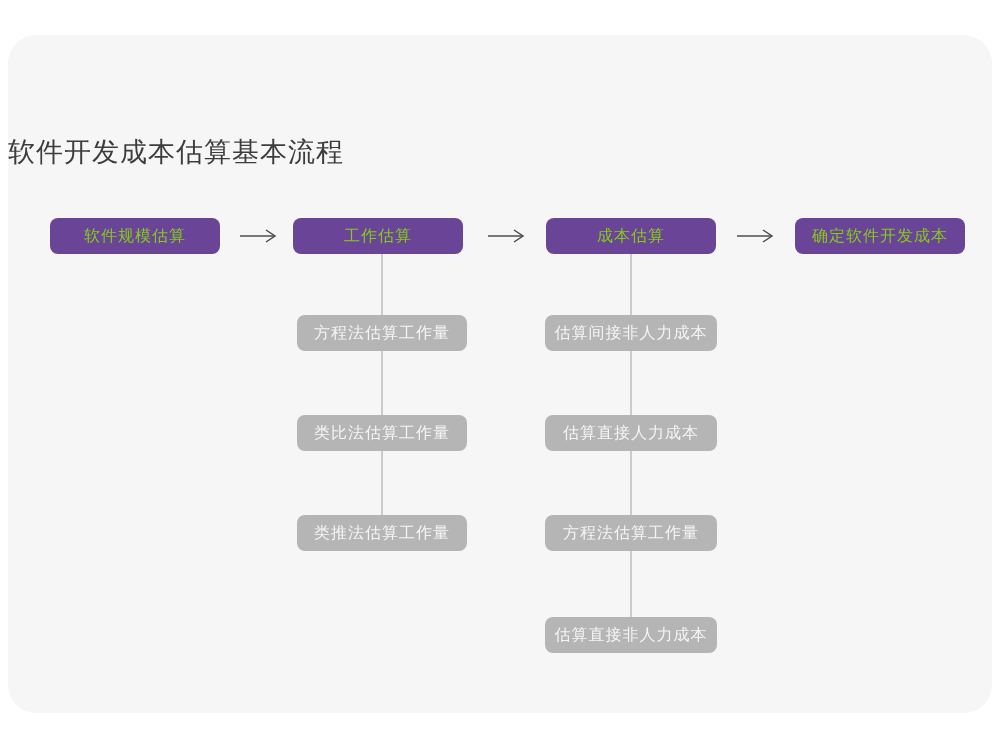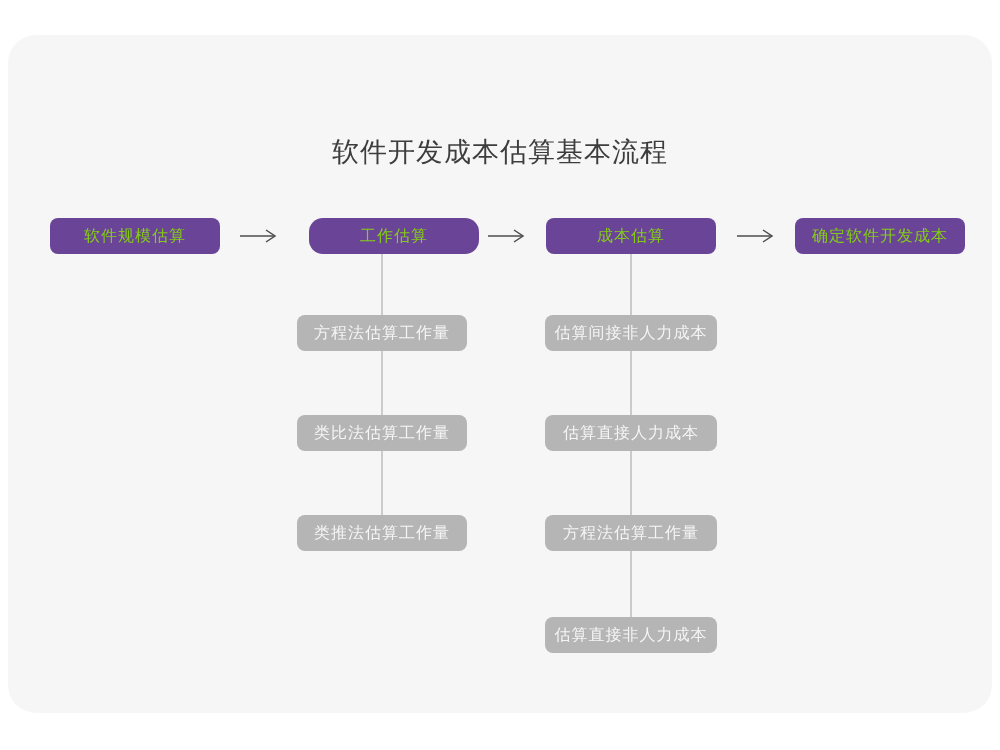--- a/index.html
+++ b/index.html
@@ -19,21 +19,21 @@
     height: 678px;
     background: #f6f6f6;
     border-radius: 28px;
   }
   .title {
     position: absolute;
     left: 0;
     top: 99px;
     width: 100%;
     margin: 0;
-    text-align: center;
+    text-align: left;
     font-size: 27px;
     font-weight: 400;
     color: #3d3d3d;
     letter-spacing: 1px;
   }
   .node {
     position: absolute;
     height: 36px;
     line-height: 36px;
     text-align: center;
@@ -75,21 +75,21 @@
   <div class="vline" style="left:373px; top:219px; height:261px;"></div>
   <div class="vline" style="left:622px; top:219px; height:363px;"></div>
 
   <div class="node node-primary" style="left:42px;">软件规模估算</div>
 
   <svg class="arrow-svg" style="left:230px;" viewBox="0 0 40 20">
     <line x1="2" y1="10" x2="36" y2="10" stroke="#4c4c4c" stroke-width="1.5"></line>
     <path d="M28 4 L37 10 L28 16" fill="none" stroke="#4c4c4c" stroke-width="1.5"></path>
   </svg>
 
-  <div class="node node-primary" style="left:301px;border-radius:14px;">工作估算</div>
+  <div class="node node-primary" style="left:285px;">工作估算</div>
 
   <svg class="arrow-svg" style="left:478px;" viewBox="0 0 40 20">
     <line x1="2" y1="10" x2="36" y2="10" stroke="#4c4c4c" stroke-width="1.5"></line>
     <path d="M28 4 L37 10 L28 16" fill="none" stroke="#4c4c4c" stroke-width="1.5"></path>
   </svg>
 
   <div class="node node-primary" style="left:538px;">成本估算</div>
 
   <svg class="arrow-svg" style="left:727px;" viewBox="0 0 40 20">
     <line x1="2" y1="10" x2="36" y2="10" stroke="#4c4c4c" stroke-width="1.5"></line>

